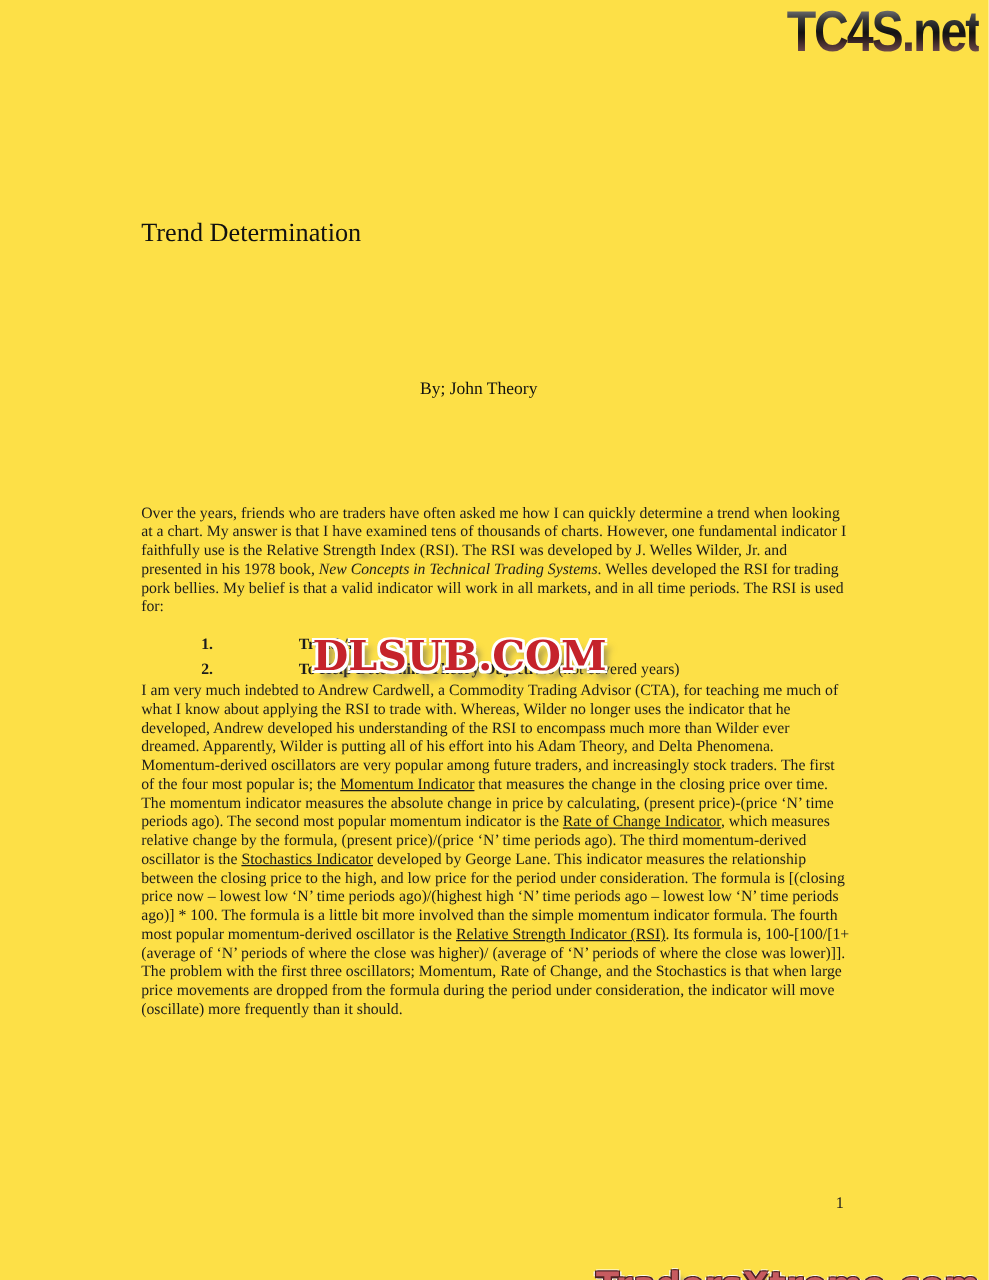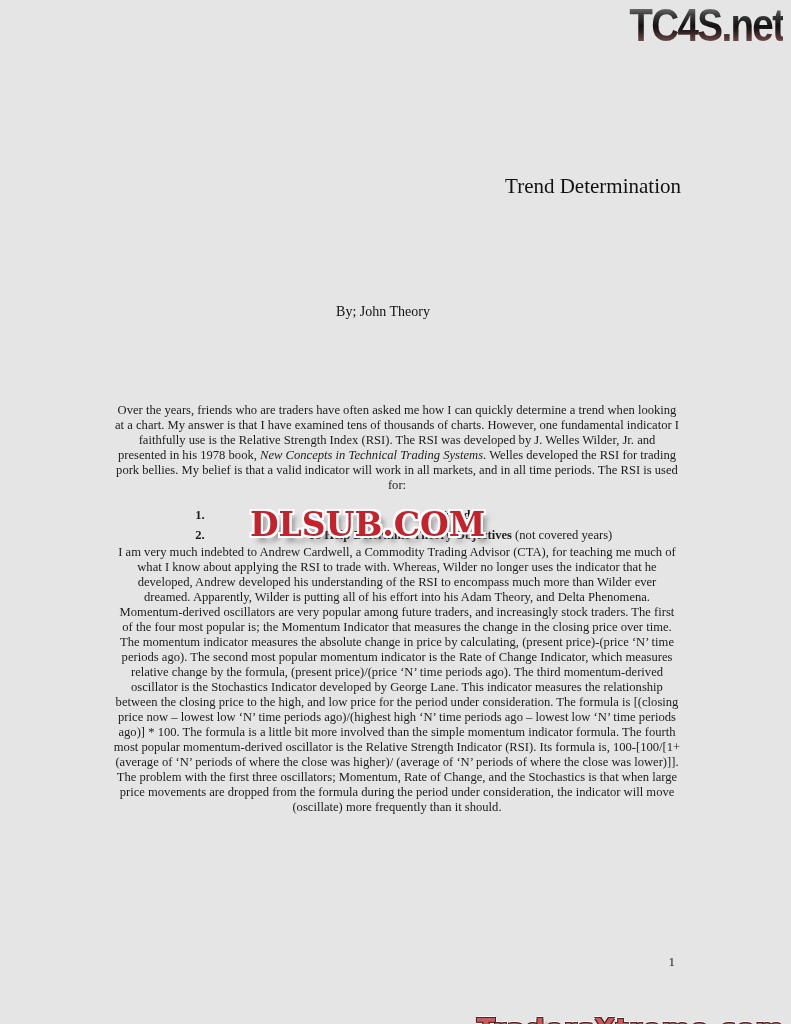--- a/index.html
+++ b/index.html
@@ -1,52 +1,52 @@
 <!DOCTYPE html>
 <html><head>
 <meta charset="utf-8">
 <style>
   html,body{margin:0;padding:0;background:#ffffff;}
   .page{
-    position:relative;width:791px;height:1024px;background:#e5e5e5;overflow:hidden;
+    position:relative;width:791px;height:1024px;background:#fde047;overflow:hidden;
     font-family:"Liberation Serif", serif;color:#1c1c1c;
   }
 
   
   .top-logo{
     position:absolute;top:2px;right:8px;
     font-family:"Liberation Sans", sans-serif;font-weight:bold;font-size:46px;line-height:1;
     letter-spacing:-2px;transform:scaleX(.84);transform-origin:100% 50%;
     color:#2e2020;
   }
   @supports (-webkit-background-clip: text){
     .top-logo{
       background:linear-gradient(180deg,#9d9d9d 0%,#3c3c3c 28%,#121212 52%,#271b1b 62%,#5e3d3d 80%,#957272 100%);
       -webkit-background-clip:text;background-clip:text;color:transparent;
     }
   }
 
   
-  .title-block{position:absolute;top:172px;left:113px;width:568px;text-align:right;
+  .title-block{position:absolute;top:172px;left:113px;width:568px;text-align:left;
     font-size:21px;line-height:28px;color:#111;}
   .byline{position:absolute;top:304px;left:113px;width:540px;text-align:center;font-size:14px;color:#111;}
 
   
-  .body-text{position:absolute;top:403px;left:113px;width:568px;font-size:12.6px;line-height:15px;color:#1c1c1c;text-align:center;}
+  .body-text{position:absolute;top:403px;left:113px;width:568px;font-size:12.6px;line-height:15px;color:#1c1c1c;}
   .body-text p{margin:0;}
   .p-list{margin-top:12px;}
   .list-row{display:flex;line-height:20px;}
   .list-num{width:47px;padding-left:47px;font-weight:bold;box-sizing:content-box;flex:0 0 auto;width:80px;padding-left:48px;width:78px;}
   .list-seg{flex:1;}
   .m-p2{margin-top:21px;}
   .m-p3{margin-top:14px;}
   .m-p4{margin-top:13px;}
   .m-p5{margin-top:15px;}
   .it{font-style:italic;}
-  .un{}
+  .un{text-decoration:underline;}
   .bd{font-weight:bold;}
 
   
   .watermark{
     position:absolute;top:508px;left:250px;z-index:5;
     font-family:"DejaVu Serif", serif;font-weight:900;font-size:33px;line-height:1;
     letter-spacing:0px;color:#c5232b;white-space:nowrap;
     text-shadow:
       -2px -2px 0 #fff, 2px -2px 0 #fff, -2px 2px 0 #fff, 2px 2px 0 #fff,
       0 -2px 0 #fff, 0 2px 0 #fff, -2px 0 0 #fff, 2px 0 0 #fff,

